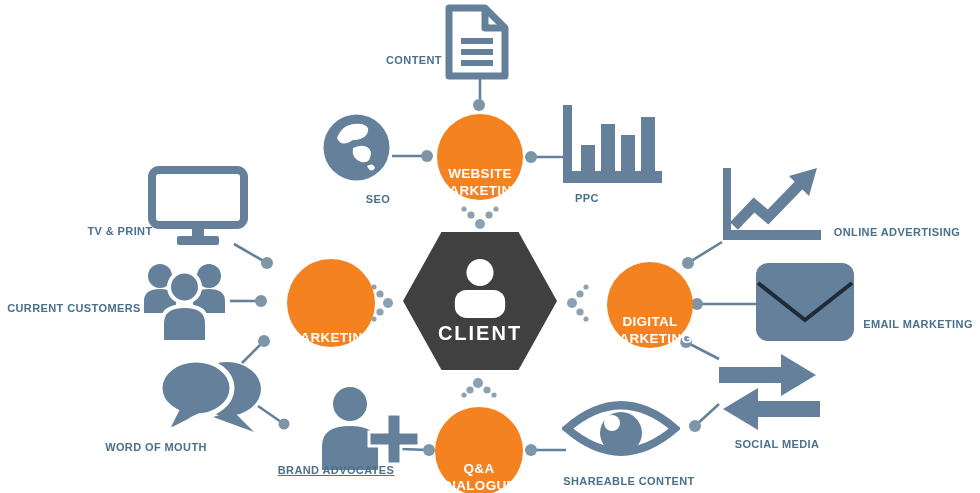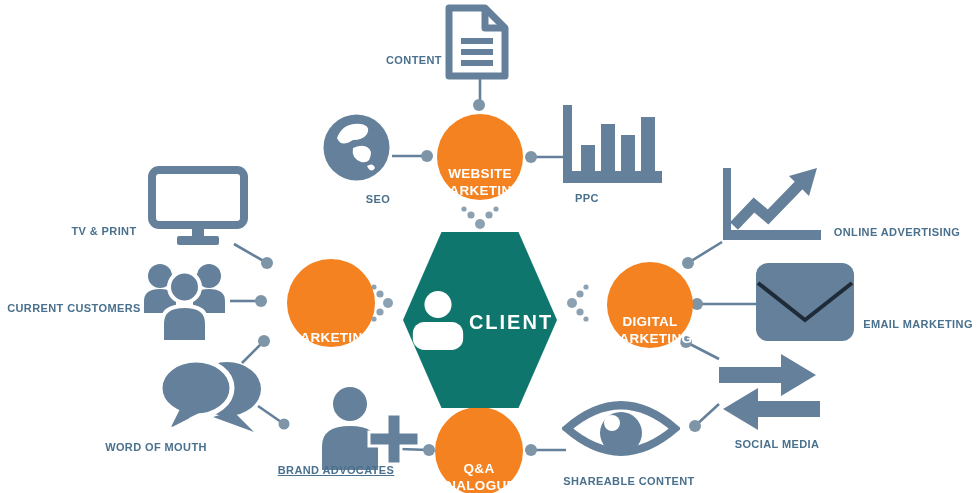--- a/index.html
+++ b/index.html
@@ -16,24 +16,24 @@
     color:#49708D;font-size:11px;font-weight:bold;letter-spacing:.4px;
     white-space:nowrap;text-transform:uppercase;
   }
   .hub{
     position:absolute;border-radius:50%;background:#F58220;
     display:flex;align-items:flex-end;justify-content:center;text-align:center;
     color:#ffffff;font-weight:bold;font-size:13.5px;line-height:1.3;letter-spacing:.3px;
     padding:0 6px;
   }
   .hexagon{
-    position:absolute;left:403px;top:232px;width:154px;height:176px;
-    background:#0f766e;
+    position:absolute;left:403px;top:232px;width:154px;height:138px;
+    background:#404040;
     clip-path:polygon(25% 0,75% 0,100% 50%,75% 100%,25% 100%,0 50%);
-    display:flex;flex-direction:row;align-items:center;justify-content:center;
+    display:flex;flex-direction:column;align-items:center;justify-content:center;
   }
   .hexagon .client-label{
     color:#ffffff;font-size:20px;font-weight:600;letter-spacing:2px;margin-top:4px;
   }
   
   #ic-content{left:441px;top:4px;width:72px;height:76px;}
   #ic-seo{left:323px;top:114px;width:67px;height:67px;}
   #ic-ppc{left:561px;top:105px;width:103px;height:79px;}
   #ic-tv{left:148px;top:166px;width:100px;height:81px;}
   #ic-customers{left:141px;top:261px;width:87px;height:81px;}
@@ -45,21 +45,21 @@
   #ic-online{left:719px;top:166px;width:107px;height:78px;}
   
   #hub-website{left:437px;top:114px;width:86px;height:86px;}
   #hub-marketing{left:267px;top:259px;width:88px;height:88px;margin-left:20px;}
   #hub-digital{left:607px;top:262px;width:86px;height:86px;}
   #hub-qa{left:435px;top:407px;width:88px;height:88px;}
   
   #lb-content{left:414px;top:60px;text-align:right;}
   #lb-seo{left:378px;top:199px;}
   #lb-ppc{left:587px;top:198px;}
-  #lb-tv{left:104px;top:231px;}
+  #lb-tv{left:120px;top:231px;}
   #lb-customers{left:74px;top:308px;}
   #lb-wom{left:156px;top:447px;}
   #lb-advocates{left:336px;top:470px;text-decoration:underline;}
   #lb-eye{left:629px;top:481px;text-align:right;}
   #lb-social{left:777px;top:444px;}
   #lb-email{left:918px;top:324px;}
   #lb-online{left:897px;top:232px;}
 </style>
 </head>
 <body>

